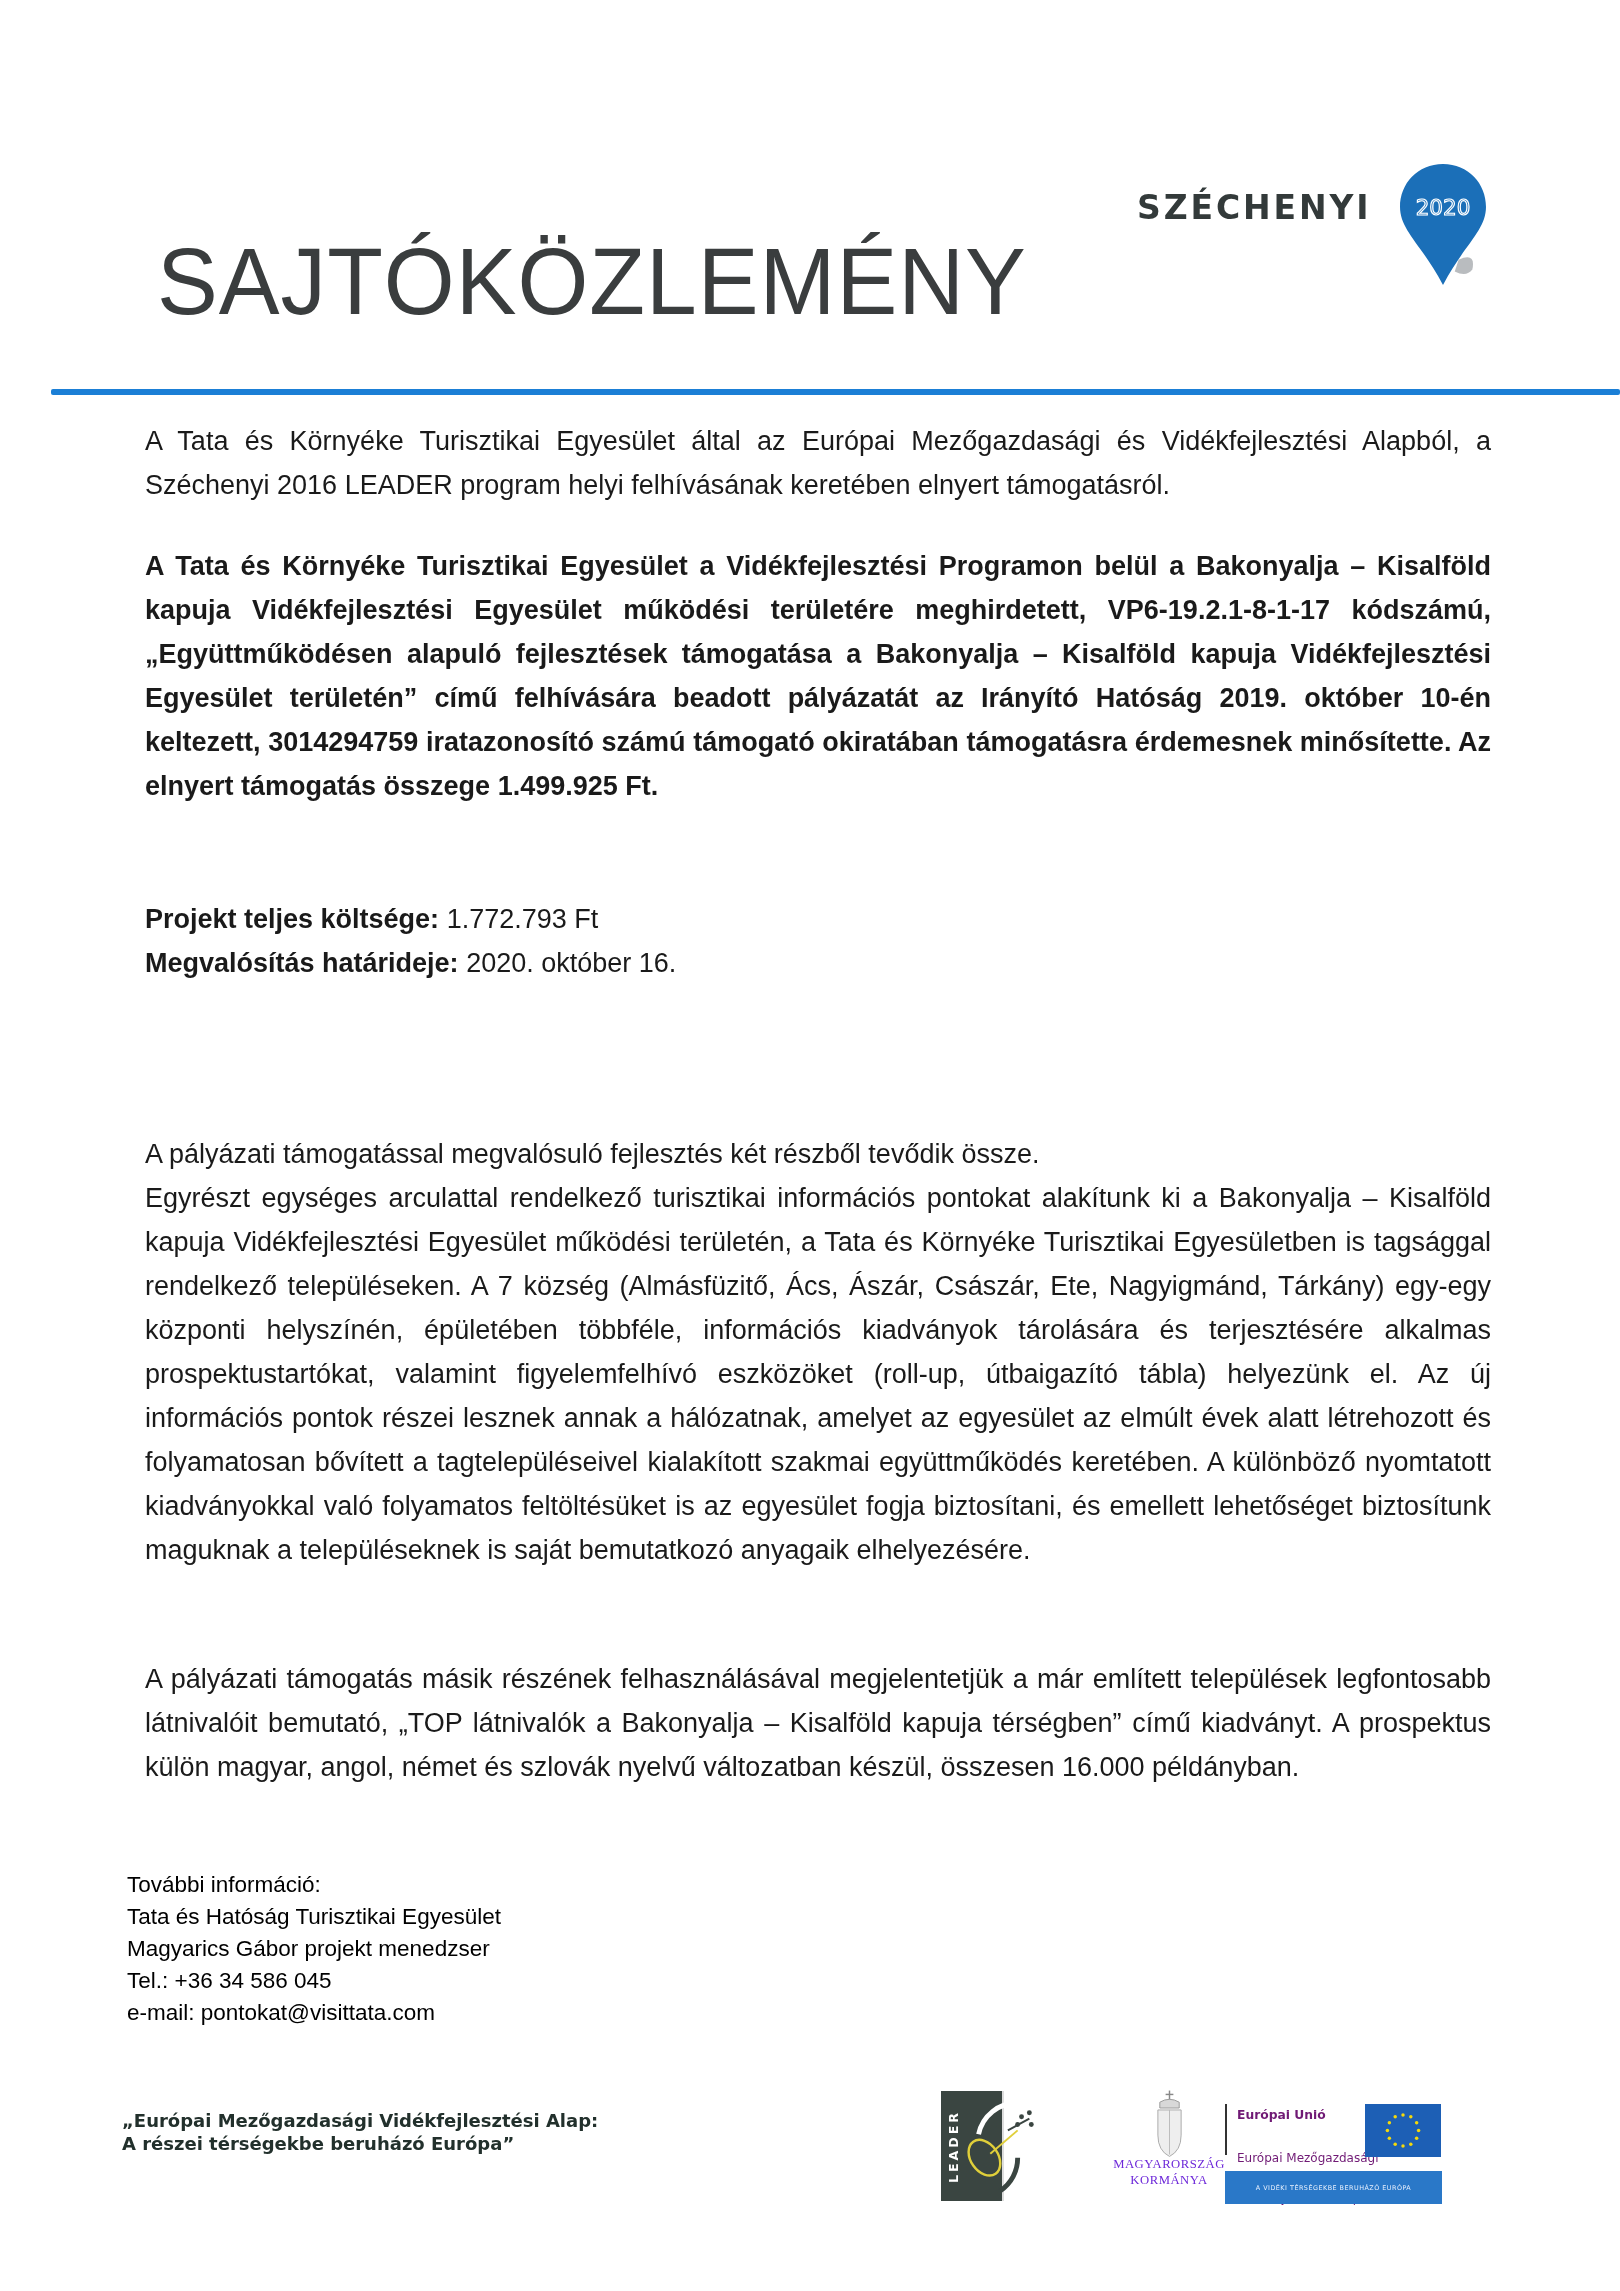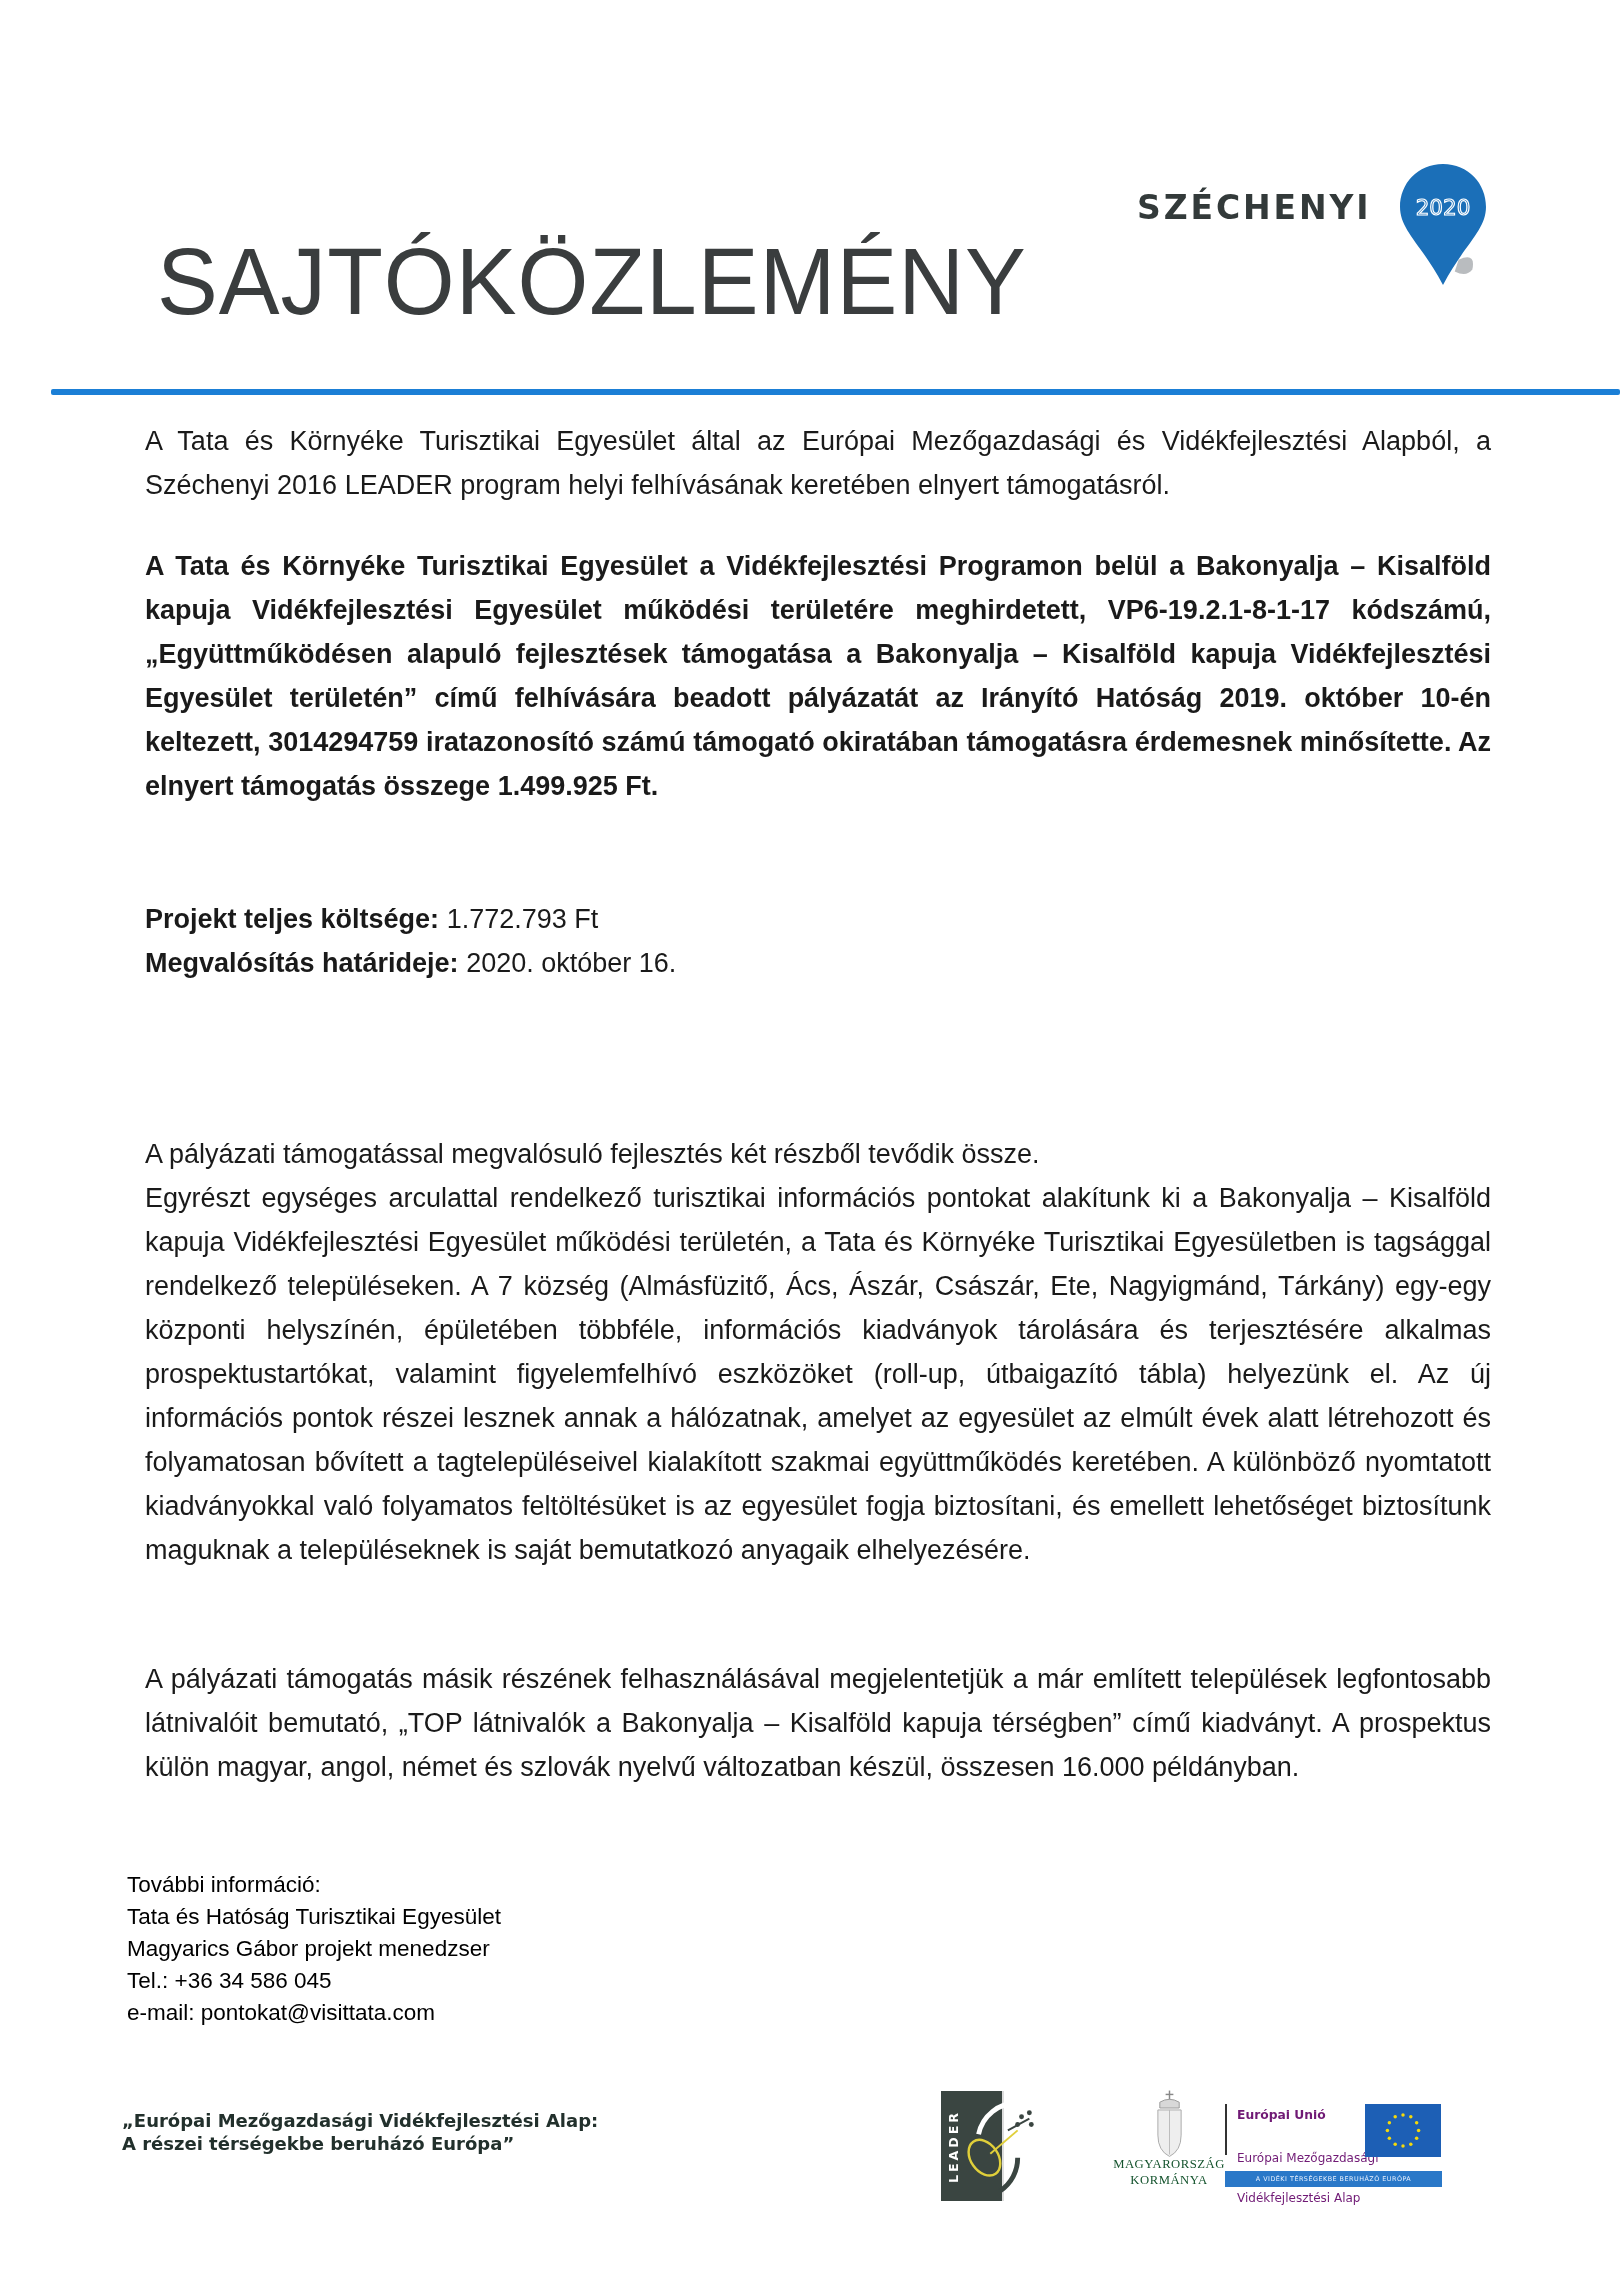--- a/index.html
+++ b/index.html
@@ -36,28 +36,28 @@
 
   
   .leader { left: 941px; top: 2091px; width: 103px; height: 110px; background: #3a4541; }
   .leader-right { left: 61px; top: 0; width: 42px; height: 110px; background: #fff; border-left: 2px solid #ddd; }
   .leader-txt { left: 3.9px; top: 0; width: 17.6px; height: 110px; display: flex; align-items: center; justify-content: center; }
   .leader-txt span { transform: rotate(-90deg); color: #fff; font-family: "DejaVu Sans", sans-serif; font-weight: bold; font-size: 12.7px; letter-spacing: 2.9px; white-space: nowrap; }
   .leader-svg { left: 19.6px; top: 5.9px; width: 83px; height: 98px; }
 
   .gov { left: 1083px; top: 2088px; width: 172px; height: 118px; text-align: center; }
   .gov-crest { left: 71px; top: 0; width: 31px; height: 71px; }
-  .gov-txt { left: 0; top: 69px; width: 172px; font-family: "Liberation Serif", serif; font-size: 12.7px; line-height: 15.7px; color: #14532d; letter-spacing: 0.5px; }
+  .gov-txt { left: 0; top: 69px; width: 172px; font-family: "Liberation Serif", serif; font-size: 12.7px; line-height: 15.7px; color: #6d28d9; letter-spacing: 0.5px; }
 
   .eu-bar { left: 1225px; top: 2104px; width: 2px; height: 51px; background: #333; }
   .eu-text { left: 1237px; top: 2107px; font-family: "DejaVu Sans", sans-serif; color: #701a75; }
   .eu-title { font-size: 12.3px; font-weight: bold; line-height: 17.6px; }
   .eu-sub { font-size: 12px; line-height: 14.7px; margin-top: 26px; }
   .eu-flag { left: 1365px; top: 2104px; width: 76px; height: 53px; background: #1d5fb5; }
-  .eu-banner { left: 1225px; top: 2171px; width: 217px; height: 16px; background: #2a78c8; color: #e8f1ff; font-family: "DejaVu Sans", sans-serif; font-size: 6.4px; display: flex; align-items: center; justify-content: center; letter-spacing: 0.5px; }
+  .eu-banner { left: 1225px; top: 2171px; width: 217px; height: 33px; background: #2a78c8; color: #e8f1ff; font-family: "DejaVu Sans", sans-serif; font-size: 6.4px; display: flex; align-items: center; justify-content: center; letter-spacing: 0.5px; }
 </style>
 </head>
 <body>
 
 <div class="abs title">SAJTÓKÖZLEMÉNY</div>
 
 <div class="abs sz-logo">
   <div class="abs sz-word">SZÉCHENYI</div>
   <svg class="abs sz-pin" viewBox="0 0 92 130">
     <path d="M62 100 Q80 92 76 110 Q70 118 58 112 Z" fill="#b9bcbf"></path>

